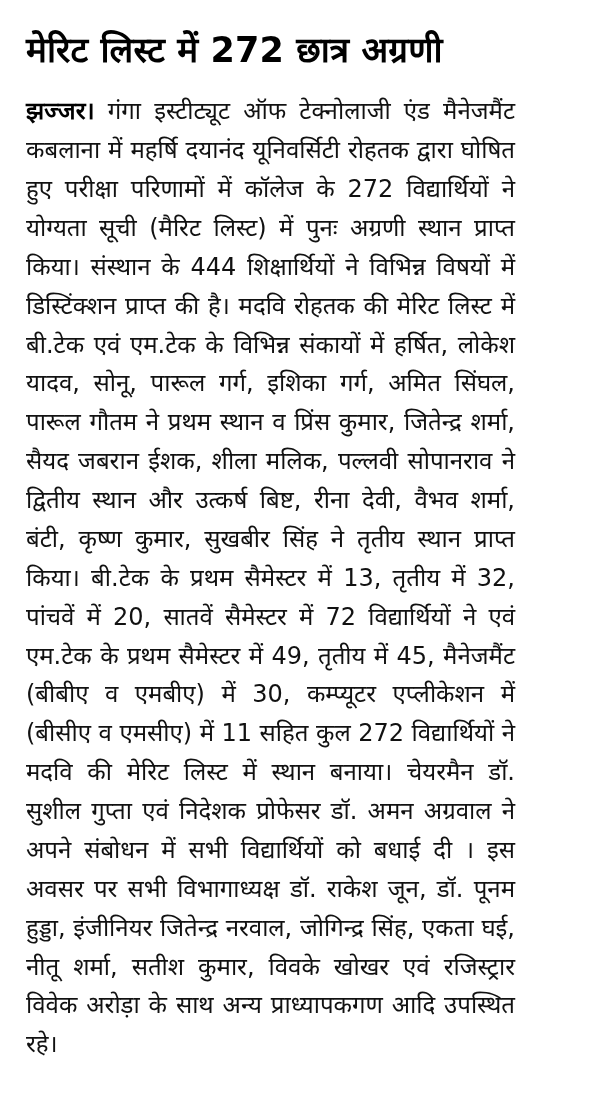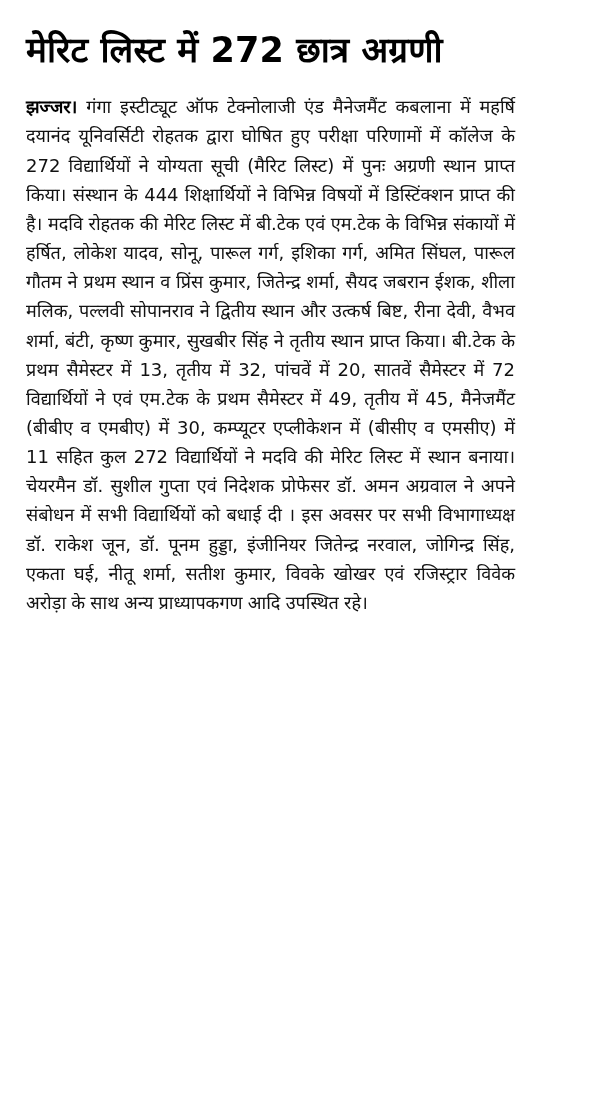--- a/index.html
+++ b/index.html
@@ -34,21 +34,21 @@
     white-space: nowrap;
   }
   .rule {
     height: 1px;
     background: #000000;
     opacity: 0.0;
     margin: 0 0 4px 0;
   }
   .body-text {
     font-family: "DejaVu Sans", "Liberation Sans", sans-serif;
-    font-size: 18px;
+    font-size: 24px;
     line-height: 1.62;
     text-align: justify;
     text-justify: inter-word;
     color: #111111;
     margin: 0;
     word-spacing: -0.5px;
   }
   .dateline {
     font-weight: 700;
     color: #000000;

